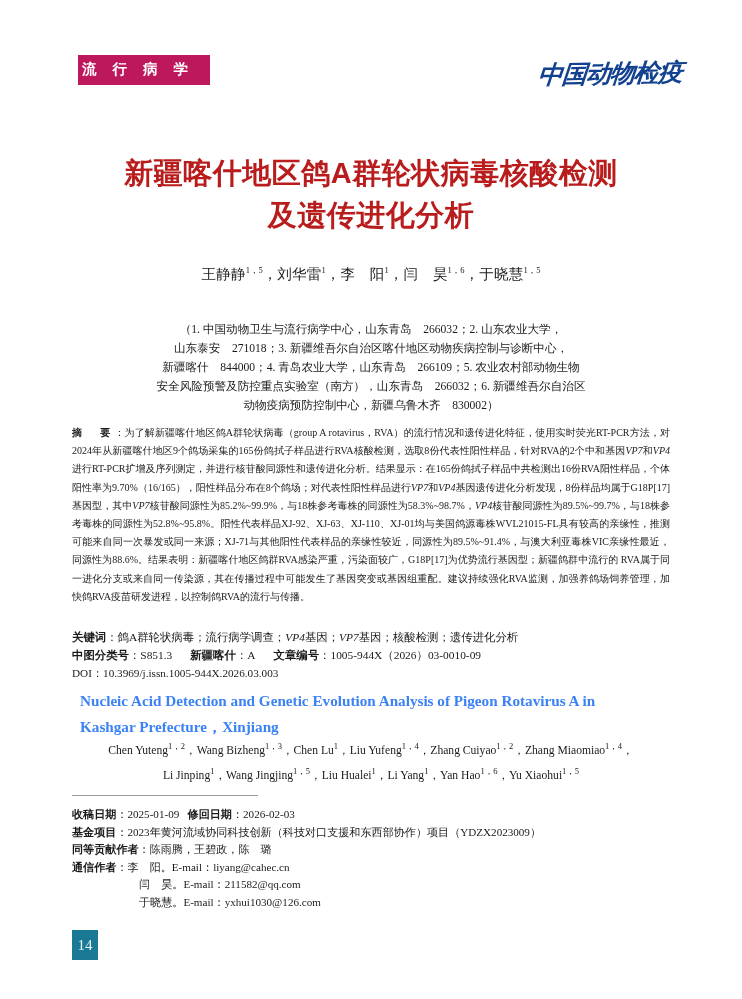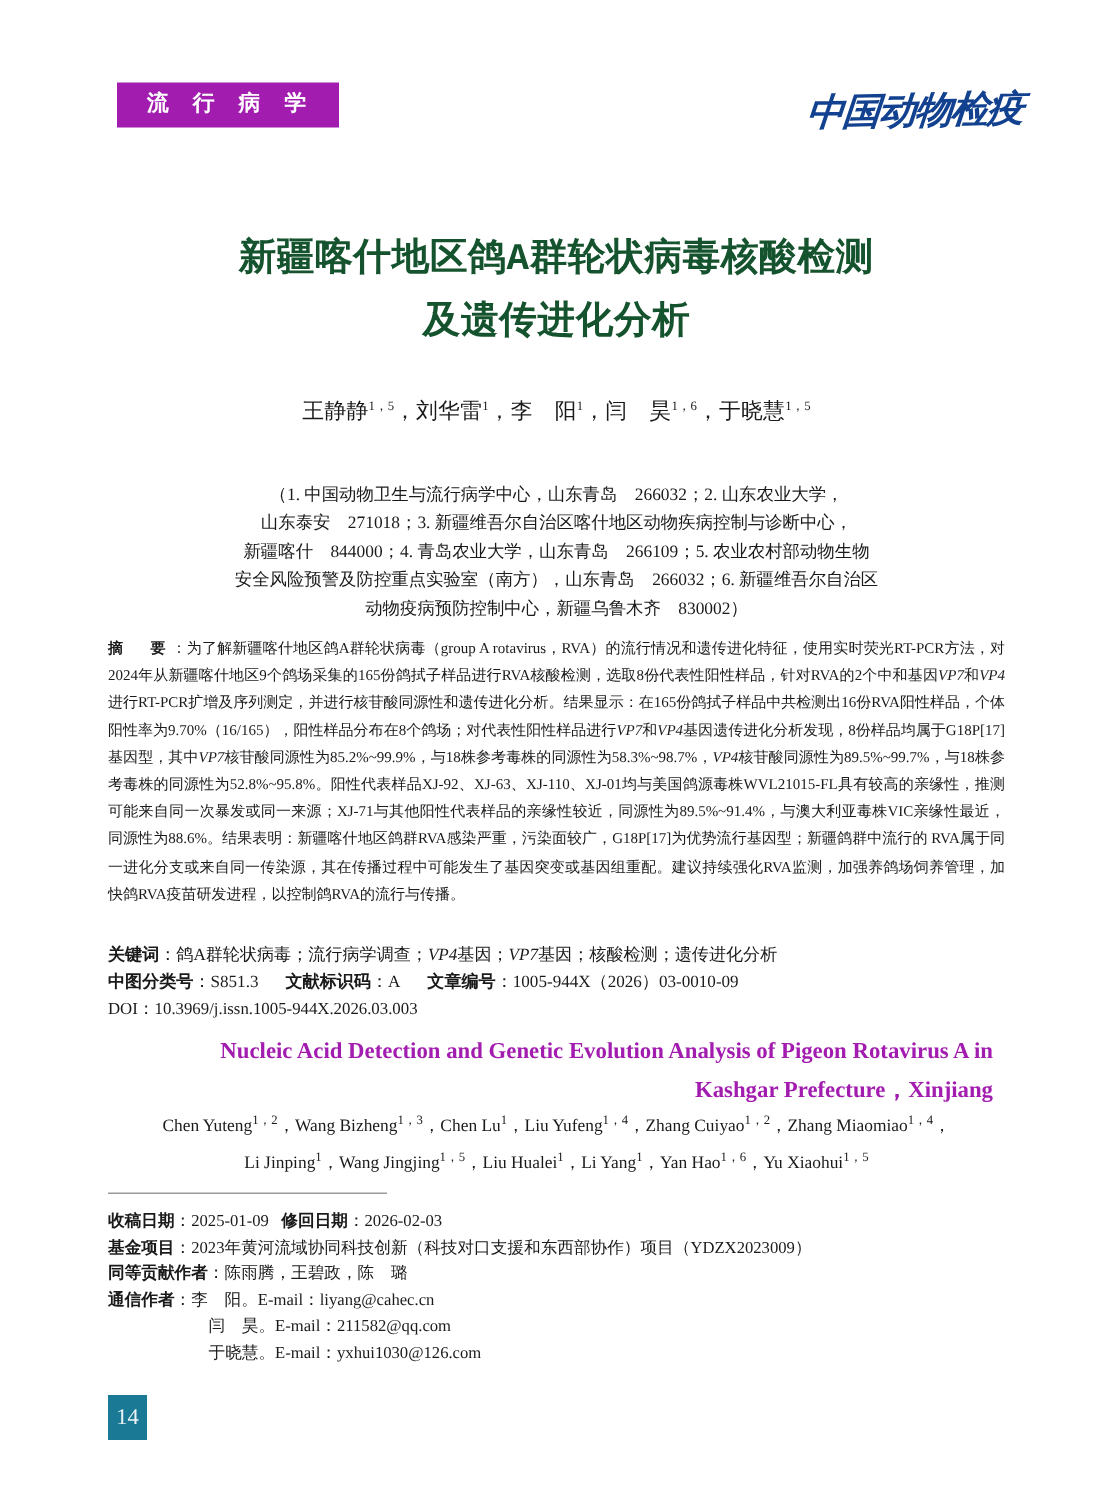--- a/index.html
+++ b/index.html
@@ -28,27 +28,27 @@
     position: absolute;
     top: 55px;
     left: 0;
     right: 0;
     height: 40px;
   }
   .section-badge {
     position: absolute;
     left: 78px;
     top: 0;
-    background: #a21caf;
+    background: #be185d;
     color: #ffffff;
     font-family: "Liberation Sans", "DejaVu Sans", sans-serif;
     font-weight: bold;
     font-size: 14.5px;
     letter-spacing: 6px;
-    padding: 7px 16px 8px 20px;
+    padding: 7px 16px 8px 4px;
     line-height: 1;
     white-space: nowrap;
   }
   .journal-logo {
     position: absolute;
     right: 60px;
     top: 2px;
     color: #12418f;
     font-family: "Liberation Serif", "DejaVu Serif", serif;
     font-weight: bold;
@@ -61,26 +61,26 @@
 
   
   .title-block {
     position: absolute;
     top: 152px;
     left: 70px;
     right: 70px;
     text-align: center;
   }
   .title-line {
-    font-family: Liberation Mono, monospace;
-    font-weight: bold;
-    font-size: 25px;
+    font-family: Liberation Sans, sans-serif;
+    font-weight: bold;
+    font-size: 29px;
     line-height: 42px;
     letter-spacing: 0.5px;
-    color: #14532d;
+    color: #b91c1c;
   }
 
   
   .authors-cn {
     position: absolute;
     top: 258px;
     left: 70px;
     right: 70px;
     text-align: center;
     font-size: 14.5px;
@@ -154,26 +154,26 @@
     font-size: 11.2px;
     line-height: 18px;
   }
 
   
   .title-en {
     position: absolute;
     top: 688px;
     left: 80px;
     right: 80px;
-    text-align: right;
+    text-align: left;
     font-family: "Liberation Serif", "DejaVu Serif", serif;
     font-weight: bold;
     font-size: 15.2px;
     line-height: 26px;
-    color: #a21caf;
+    color: #3b82f6;
   }
   .authors-en {
     position: absolute;
     top: 736px;
     left: 80px;
     right: 80px;
     text-align: center;
     font-size: 11.6px;
     line-height: 21px;
   }
@@ -247,21 +247,21 @@
 
   <div class="abstract">
     <span class="lead">摘　要</span><span>：为了解新疆喀什地区鸽A群轮状病毒（group A rotavirus，RVA）的流行情况和遗传进化特征，使用实时荧光RT-PCR方法，对2024年从新疆喀什地区9个鸽场采集的165份鸽拭子样品进行RVA核酸检测，选取8份代表性阳性样品，针对RVA的2个中和基因<em>VP7</em>和<em>VP4</em>进行RT-PCR扩增及序列测定，并进行核苷酸同源性和遗传进化分析。结果显示：在165份鸽拭子样品中共检测出16份RVA阳性样品，个体阳性率为9.70%（16/165），阳性样品分布在8个鸽场；对代表性阳性样品进行<em>VP7</em>和<em>VP4</em>基因遗传进化分析发现，8份样品均属于G18P[17]基因型，其中<em>VP7</em>核苷酸同源性为85.2%~99.9%，与18株参考毒株的同源性为58.3%~98.7%，<em>VP4</em>核苷酸同源性为89.5%~99.7%，与18株参考毒株的同源性为52.8%~95.8%。阳性代表样品XJ-92、XJ-63、XJ-110、XJ-01均与美国鸽源毒株WVL21015-FL具有较高的亲缘性，推测可能来自同一次暴发或同一来源；XJ-71与其他阳性代表样品的亲缘性较近，同源性为89.5%~91.4%，与澳大利亚毒株VIC亲缘性最近，同源性为88.6%。结果表明：新疆喀什地区鸽群RVA感染严重，污染面较广，G18P[17]为优势流行基因型；新疆鸽群中流行的 RVA属于同一进化分支或来自同一传染源，其在传播过程中可能发生了基因突变或基因组重配。建议持续强化RVA监测，加强养鸽场饲养管理，加快鸽RVA疫苗研发进程，以控制鸽RVA的流行与传播。</span>
   </div>
 
   <div class="keywords">
     <span class="kw-label">关键词</span><span class="kw">：鸽A群轮状病毒；流行病学调查；<em>VP4</em>基因；<em>VP7</em>基因；核酸检测；遗传进化分析</span>
   </div>
 
   <div class="codes">
-    <span class="seg"><span class="kw-label">中图分类号</span><span>：S851.3</span></span><span class="seg"><span class="kw-label">文献标识码</span><span>：A</span></span><span class="seg"><span class="kw-label">文章编号</span><span>：1005-944X（2026）03-0010-09</span></span>
+    <span class="seg"><span class="kw-label">中图分类号</span><span>：S851.3</span></span><span class="seg"><span class="kw-label">新疆喀什</span><span>：A</span></span><span class="seg"><span class="kw-label">文章编号</span><span>：1005-944X（2026）03-0010-09</span></span>
   </div>
 
   <div class="doi">DOI：10.3969/j.issn.1005-944X.2026.03.003</div>
 
   <div class="title-en">
     <div>Nucleic Acid Detection and Genetic Evolution Analysis of Pigeon Rotavirus A in</div>
     <div>Kashgar Prefecture，Xinjiang</div>
   </div>
 
   <div class="authors-en">

